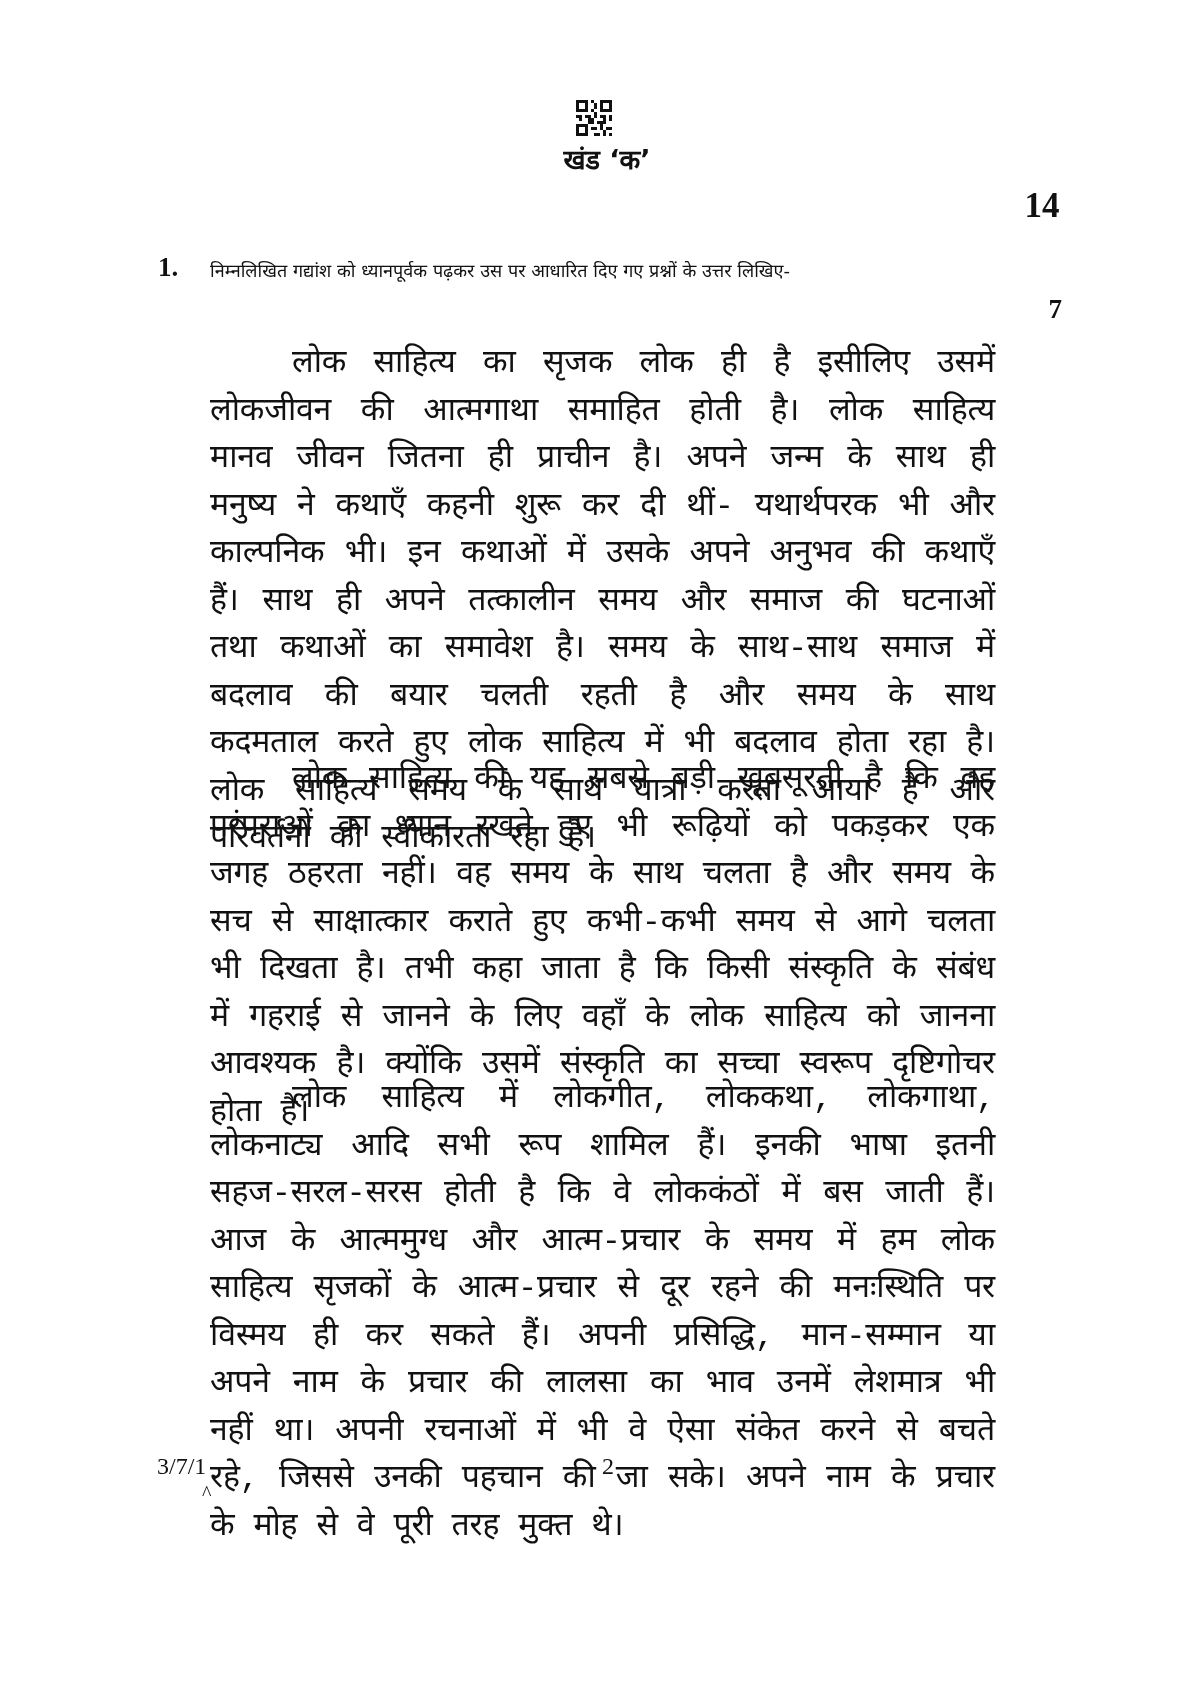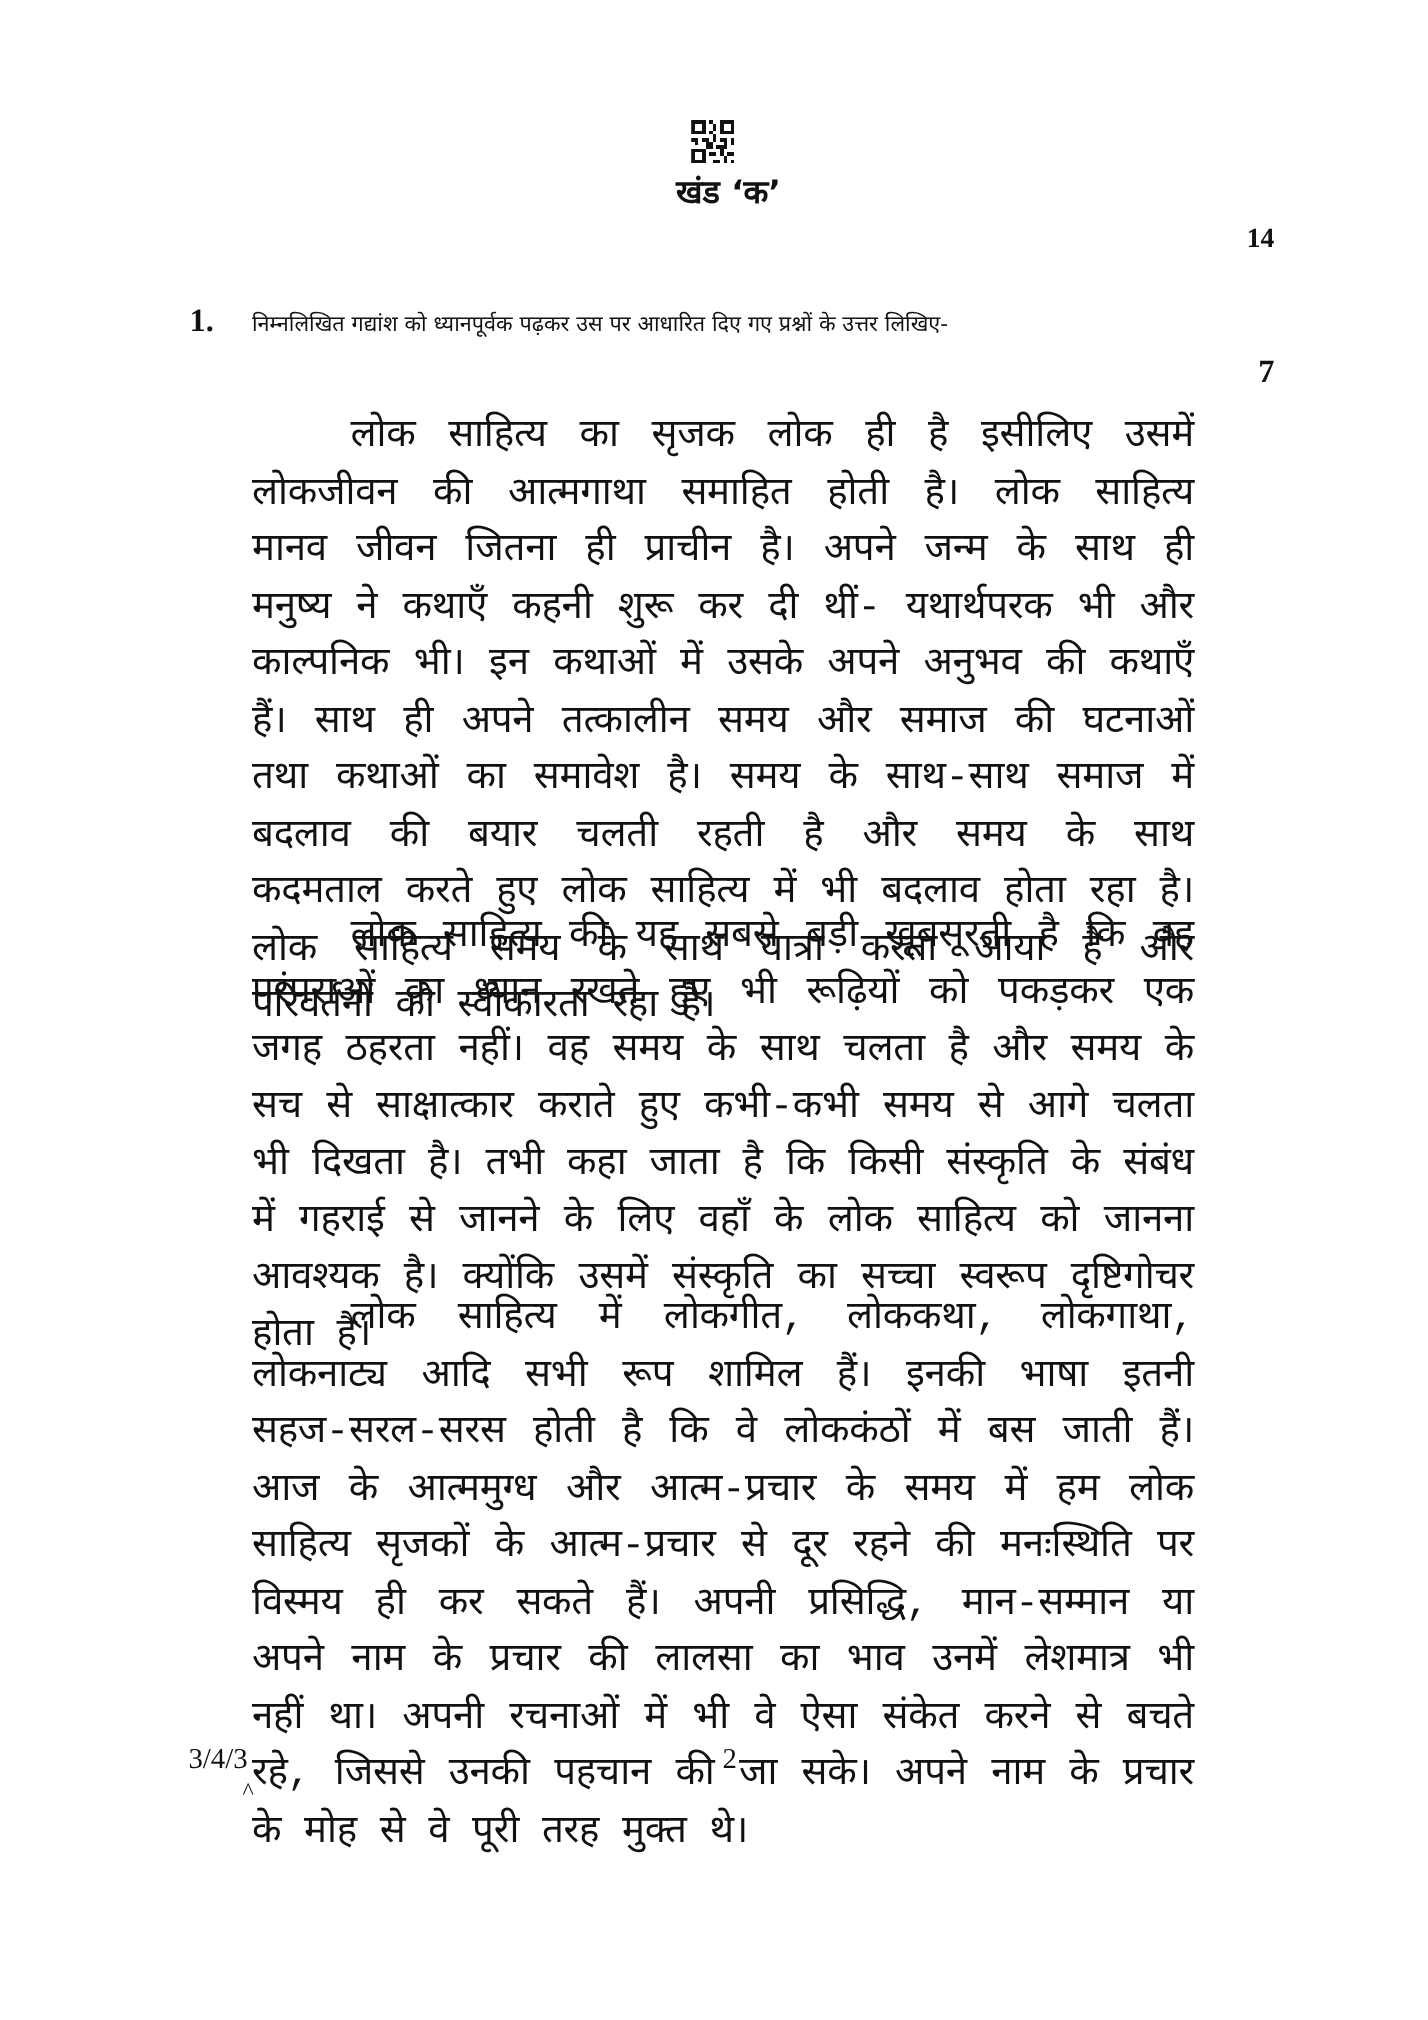--- a/index.html
+++ b/index.html
@@ -16,22 +16,22 @@
       position: absolute; left: 0; width: 1190px; top: 140px;
       text-align: center; font-size: 27px; font-weight: bold;
       font-family: "DejaVu Sans", sans-serif;
     }
     .section-subtitle {
       position: absolute; left: 0; width: 1190px; top: 184px;
       text-align: center; font-size: 27px; font-weight: bold;
       font-family: "DejaVu Sans", sans-serif;
     }
     .section-marks {
-      position: absolute; left: 1010px; top: 186px; width: 40px; text-align: right;
-      font-size: 23px; font-weight: bold;
+      position: absolute; left: 1010px; top: 186px; width: 40px; text-align: center;
+      font-size: 35px; font-weight: bold;
     }
     .q-number {
       position: absolute; left: 146px; top: 252px; font-size: 27px; font-weight: bold;
     }
     .q-text {
       position: absolute; left: 198px; top: 248px; width: 785px;
       font-size: 18px; line-height: 46px; text-align: justify;
       font-family: "DejaVu Sans", sans-serif;
     }
     .q-marks {
@@ -95,17 +95,17 @@
   <div class="section-marks">14</div>
 
   <div class="q-number">1.</div>
   <div class="q-text">निम्नलिखित गद्यांश को ध्यानपूर्वक पढ़कर उस पर आधारित दिए गए प्रश्नों के उत्तर लिखिए-</div>
   <div class="q-marks">7</div>
 
   <p class="para p1" style="margin:0">लोक साहित्य का सृजक लोक ही है इसीलिए उसमें लोकजीवन की आत्मगाथा समाहित होती है। लोक साहित्य मानव जीवन जितना ही प्राचीन है। अपने जन्म के साथ ही मनुष्य ने कथाएँ कहनी शुरू कर दी थीं- यथार्थपरक भी और काल्पनिक भी। इन कथाओं में उसके अपने अनुभव की कथाएँ हैं। साथ ही अपने तत्कालीन समय और समाज की घटनाओं तथा कथाओं का समावेश है। समय के साथ-साथ समाज में बदलाव की बयार चलती रहती है और समय के साथ कदमताल करते हुए लोक साहित्य में भी बदलाव होता रहा है। लोक साहित्य समय के साथ यात्रा करता आया है और परिवर्तनों को स्वीकारता रहा है।</p>
   <p class="para p2" style="margin:0">लोक साहित्य की यह सबसे बड़ी खूबसूरती है कि वह परंपराओं का ध्यान रखते हुए भी रूढ़ियों को पकड़कर एक जगह ठहरता नहीं। वह समय के साथ चलता है और समय के सच से साक्षात्कार कराते हुए कभी-कभी समय से आगे चलता भी दिखता है। तभी कहा जाता है कि किसी संस्कृति के संबंध में गहराई से जानने के लिए वहाँ के लोक साहित्य को जानना आवश्यक है। क्योंकि उसमें संस्कृति का सच्चा स्वरूप दृष्टिगोचर होता है।</p>
   <p class="para p3" style="margin:0">लोक साहित्य में लोकगीत, लोककथा, लोकगाथा, लोकनाट्य आदि सभी रूप शामिल हैं। इनकी भाषा इतनी सहज-सरल-सरस होती है कि वे लोककंठों में बस जाती हैं। आज के आत्ममुग्ध और आत्म-प्रचार के समय में हम लोक साहित्य सृजकों के आत्म-प्रचार से दूर रहने की मनःस्थिति पर विस्मय ही कर सकते हैं। अपनी प्रसिद्धि, मान-सम्मान या अपने नाम के प्रचार की लालसा का भाव उनमें लेशमात्र भी नहीं था। अपनी रचनाओं में भी वे ऐसा संकेत करने से बचते रहे, जिससे उनकी पहचान की जा सके। अपने नाम के प्रचार के मोह से वे पूरी तरह मुक्त थे।</p>
 
-  <div class="footer-code">3/4/3</div>
+  <div class="footer-code">3/7/1</div>
   <div class="footer-caret">^</div>
   <div class="footer-page">2</div>
 
 </div>
 
 </body></html>

